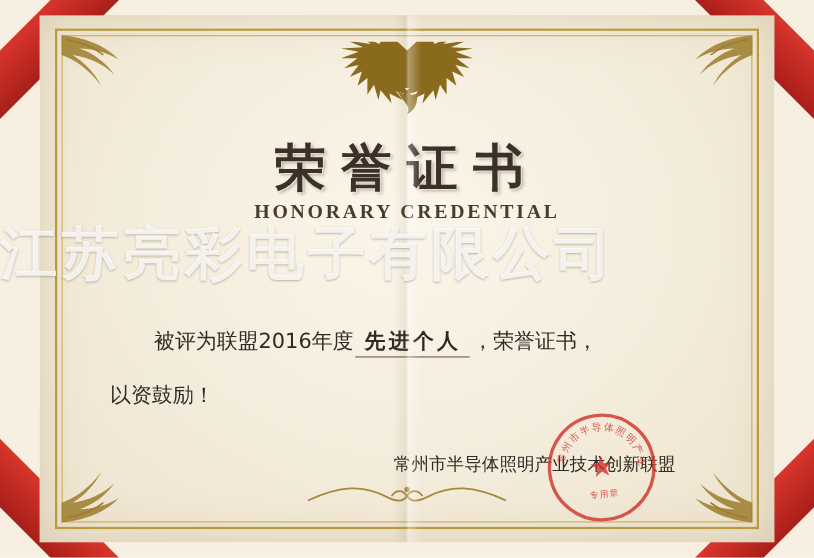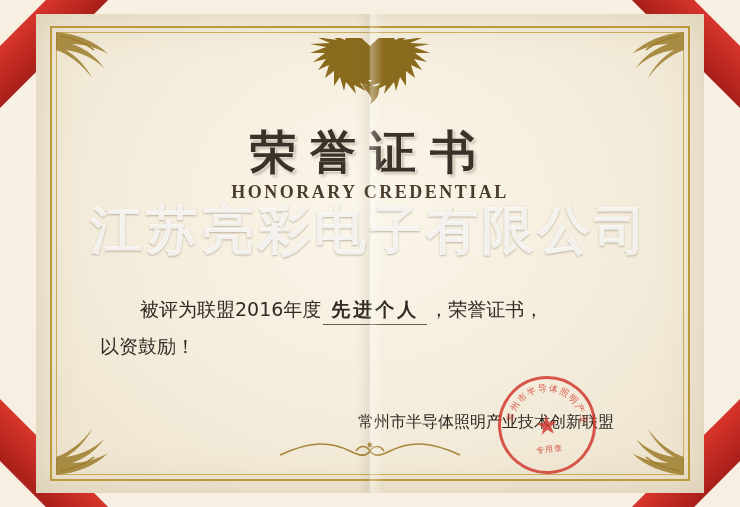--- a/index.html
+++ b/index.html
@@ -150,21 +150,21 @@
     display: inline-block;
     font-family: "DejaVu Serif", serif;
     font-weight: bold;
     letter-spacing: 3px;
     border-bottom: 1px solid #6b5a43;
     padding: 0 8px 1px 8px;
     margin: 0 2px;
   }
   .line-3 {
     left: 64px;
-    top: 320px;
+    top: 332px;
   }
 
   
   .org-line {
     position: absolute;
     right: 90px;
     top: 398px;
     font-size: 16px;
     font-family: "DejaVu Sans", sans-serif;
     color: #2f2a24;
@@ -223,21 +223,21 @@
     height: 26px;
     color: #a8863a;
   }
   .bottom-ornament svg { width: 100%; height: 100%; display: block; }
 
   
   .watermark {
     position: absolute;
     left: 0; right: 0;
     top: 196px;
-    text-align: center;
+    text-align: left;
     font-family: "DejaVu Sans", sans-serif;
     font-weight: bold;
     font-size: 52px;
     letter-spacing: 4px;
     color: rgba(255,255,255,0.82);
     text-shadow: 0 1px 2px rgba(120,100,70,0.45);
     pointer-events: none;
     white-space: nowrap;
   }
 </style>

